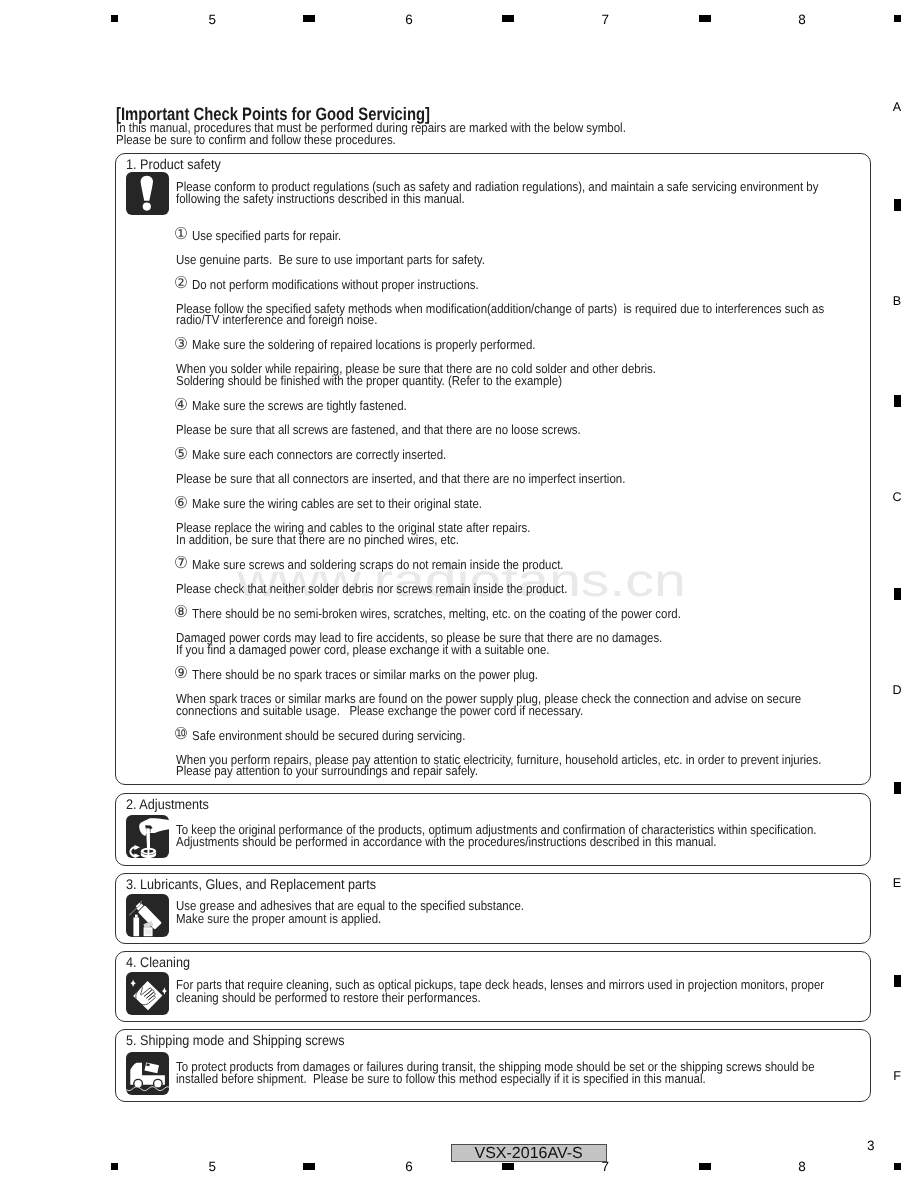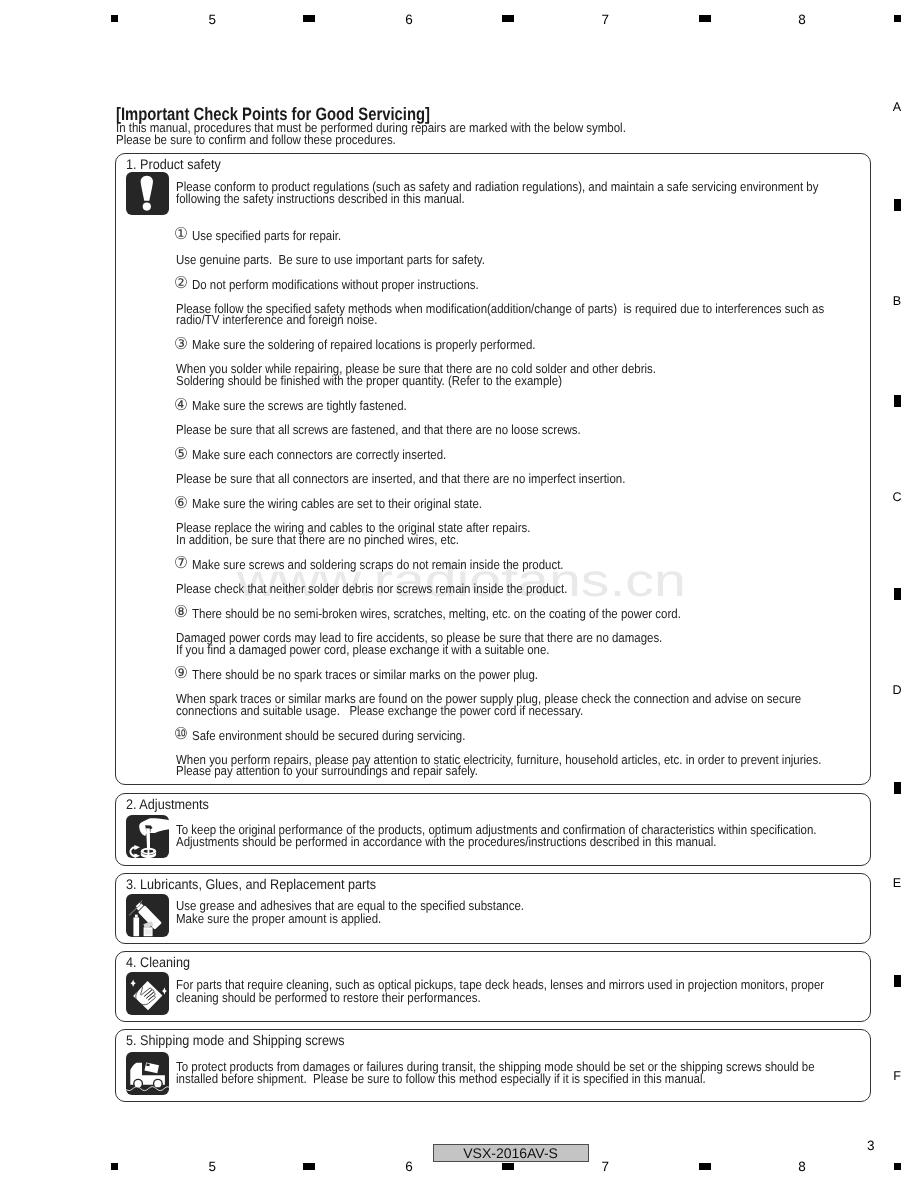--- a/index.html
+++ b/index.html
@@ -19,22 +19,22 @@
      transform:scaleX(0.882);transform-origin:left top;line-height:13px;}
 .sbox{position:absolute;border:1px solid #333;border-radius:10px;box-sizing:border-box;}
 .shd{position:absolute;font-size:14px;color:#222;white-space:nowrap;
      transform:scaleX(0.903);transform-origin:left top;line-height:14px;}
 .ico{position:absolute;width:43px;height:43px;border-radius:6px;background:#262626;overflow:hidden;}
 .ico svg{display:block;}
 .tx{position:absolute;font-size:13px;color:#222;white-space:pre;
     transform:scaleX(0.882);transform-origin:left top;line-height:13px;}
 .nlb{position:absolute;font-size:16.4px;color:#3a3a3a;white-space:nowrap;
      transform:scaleX(0.95);transform-origin:left top;line-height:16.4px;}
-.badge{position:absolute;background:#c4c4c4;border:1px solid #4d4d4d;font-size:14px;color:#111;
-       text-align:center;box-sizing:border-box;}
+.badge{position:absolute;background:#c4c4c4;border:1px solid #4d4d4d;font-size:16px;color:#111;
+       text-align:center;box-sizing:border-box;margin-left:18px;}
 .pgn{position:absolute;font-size:13.5px;color:#000;}
 </style>
 </head>
 <body>
 
 <div class="page">
   <div class="wm" style="left:237px;top:557px;">www.radiofans.cn</div>
   <div class="lay">
     <div class="mk" style="left:111px;top:15px;width:7px;height:7px;"></div>
     <div class="mk" style="left:303px;top:15px;width:12px;height:7px;"></div>

